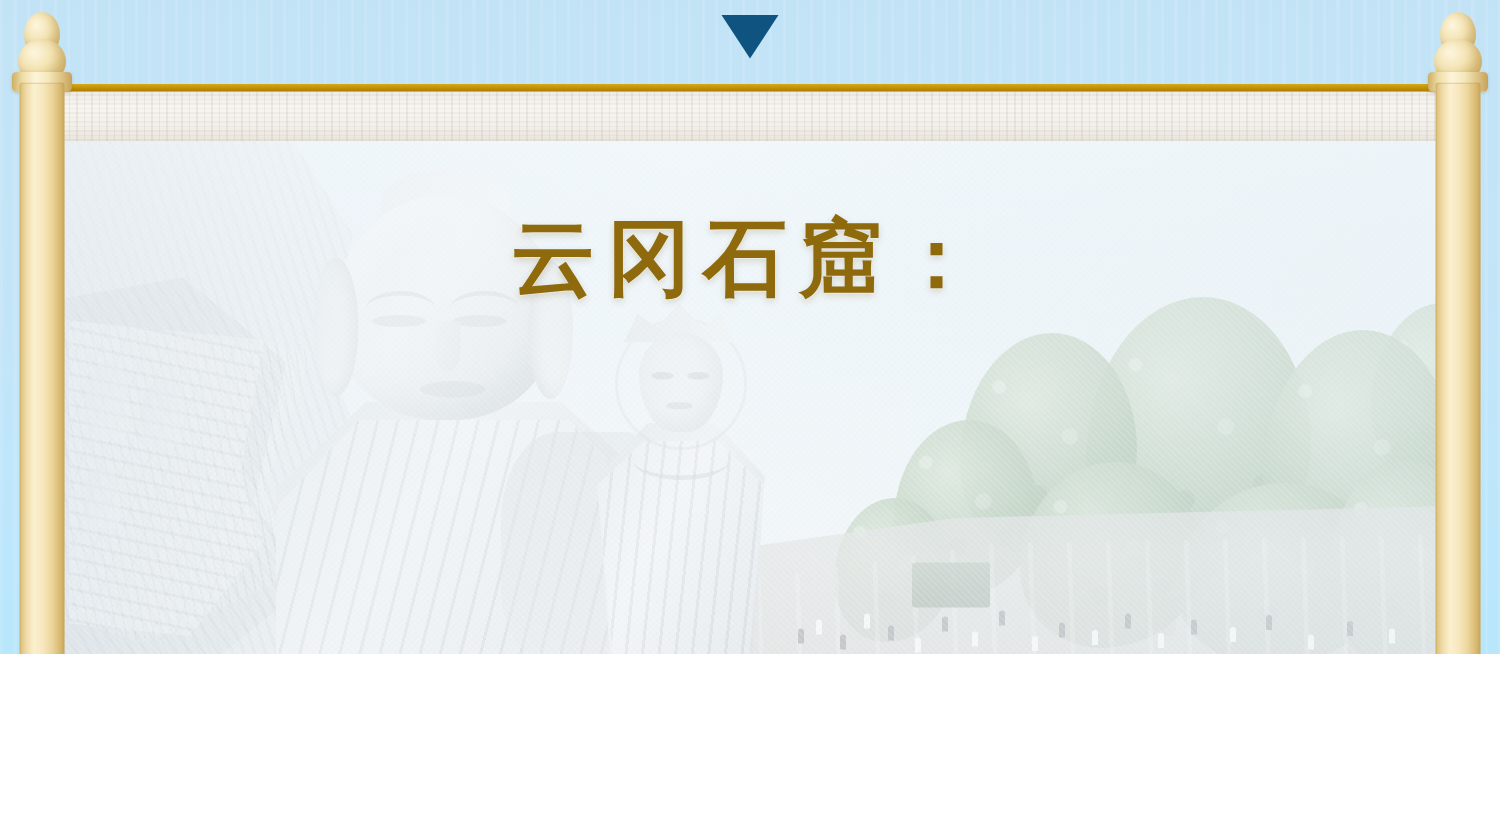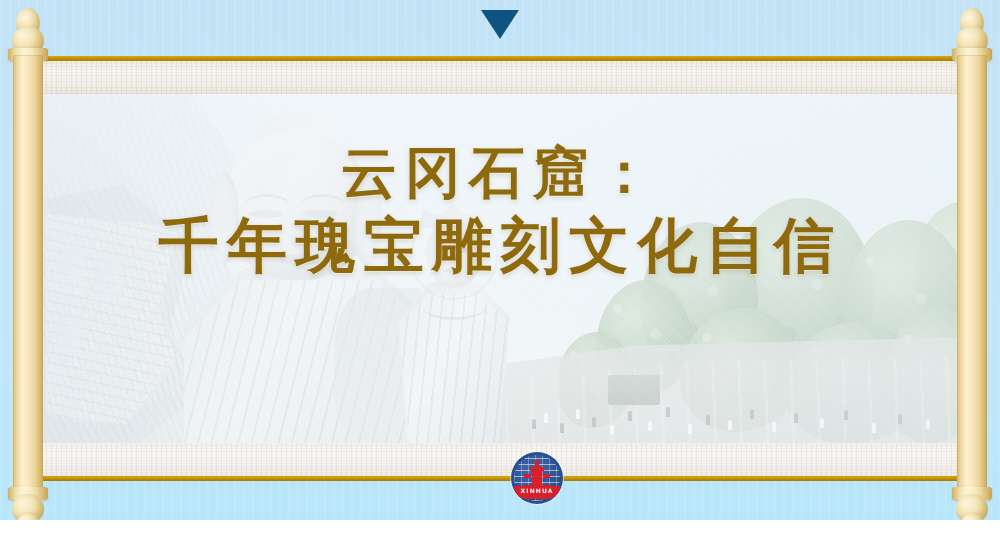--- a/index.html
+++ b/index.html
@@ -5,21 +5,21 @@
 <style>
   * { margin:0; padding:0; box-sizing:border-box; }
   html, body {
     width:1000px; height:548px; overflow:hidden;
     font-family:"DejaVu Sans","Liberation Sans",sans-serif;
   }
 
   
   #stage{
     position:relative;
-    width:1000px; height:520px;
+    width:1000px; height:436px;
     background:linear-gradient(180deg,#c2e3f6 0%,#c4e4f7 38%,#bfe6fb 72%,#b8e6fb 100%);
     overflow:hidden;
   }
 
   
   #stage::before{
     content:"";
     position:absolute; inset:0;
     background:
       repeating-linear-gradient(90deg,
@@ -539,21 +539,20 @@
       <div class="ph-grain"></div>
       <div class="ph-wash"></div>
       <div class="ph-wash2"></div>
     </div>
 
     <div class="paper bot"></div>
     <div class="gold-rule bot"></div>
 
     <div id="title-block">
       <div class="title-line l1">云冈石窟：</div>
-      <div class="title-line l2">千年瑰宝雕刻文化自信</div>
     </div>
 
     <div id="logo">
       <div class="logo-ring"></div>
       <div class="logo-globe"></div>
       <div class="logo-tower">
         <span class="lt-spire"></span>
         <span class="lt-cap"></span>
         <span class="lt-body"></span>
         <span class="lt-arm-l"></span>

